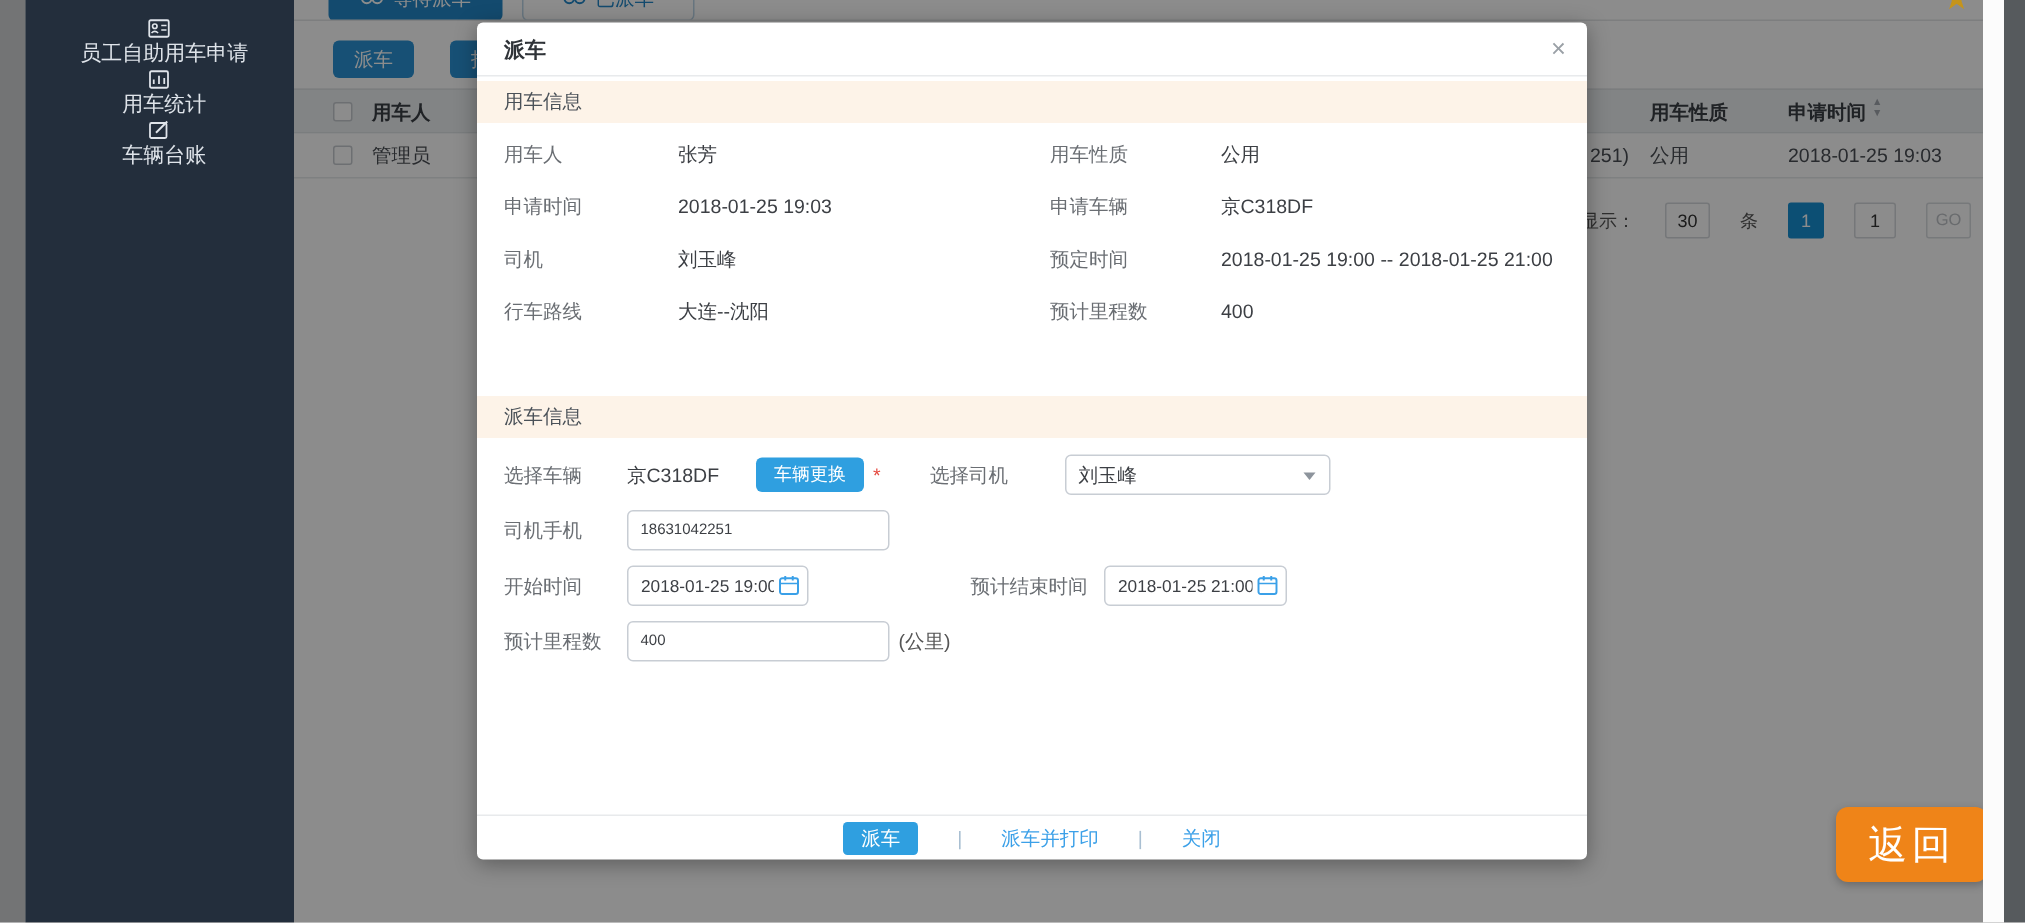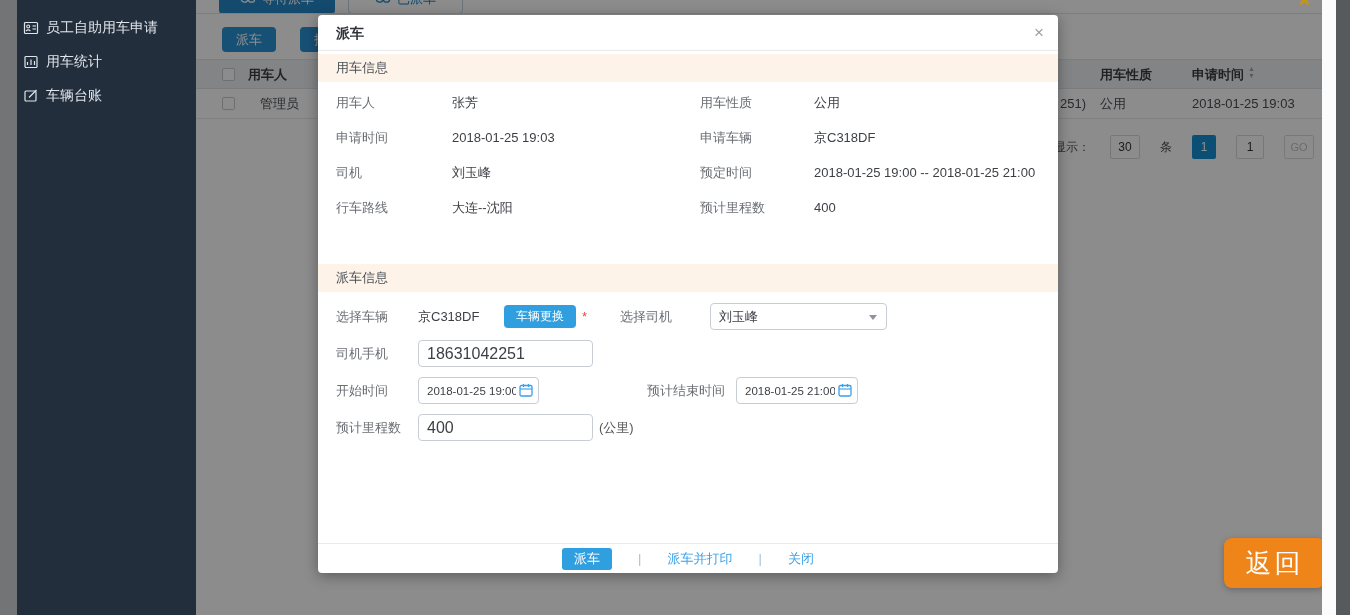--- a/index.html
+++ b/index.html
@@ -6,21 +6,21 @@
   html,body { width:1350px; height:615px; overflow:hidden; }
   body { font-family:"Liberation Sans","DejaVu Sans",sans-serif; font-size:13px; color:#333; background:#fff; position:relative; }
 
   
   .strip-left   { position:absolute; left:0; top:0; width:17px; height:615px; background:#d2d4d5; z-index:1; }
   .strip-white  { position:absolute; left:1322px; top:0; width:14px; height:615px; background:#fcfcfc; z-index:50; }
   .strip-dark   { position:absolute; left:1336px; top:0; width:14px; height:615px; background:#565a5d; z-index:50; }
 
   
   .sidebar { position:absolute; left:17px; top:0; width:179px; height:615px; background:#232e3c; z-index:20; padding-top:11px; }
-  .side-item { height:34px; display:flex; align-items:center; padding-left:6px; color:#dfe4ea; font-size:14px; cursor:pointer; }
+  .side-item { height:34px; display:flex; align-items:center; padding-left:6px; color:#dfe4ea; font-size:14px; cursor:pointer;flex-direction:column; }
   .side-item.active { background:#1790d4; color:#fff; }
   .side-item .sicon { width:16px; height:16px; margin-right:7px; flex:none; }
   .side-item .sicon svg { width:16px; height:16px; display:block; }
 
   
   .content { position:absolute; left:196px; top:0; width:1126px; height:615px; background:#fff; z-index:2; }
   .tab { position:absolute; top:-16px; height:30px; border-radius:4px; display:flex; align-items:center; justify-content:center; gap:6px; font-size:13px; cursor:pointer; }
   .tab svg { width:16px; height:12px; }
   .tab-active { left:23px; width:116px; background:#2488c8; color:#fff; }
   .tab-plain  { left:152px; width:115px; background:#fff; color:#2488c8; border:1px solid #bcd6e8; }
@@ -60,21 +60,21 @@
   .ilab2 { width:114px; color:#6a6e73; flex:none; }
   .form { margin-top:6px; }
   .f-row { display:flex; align-items:center; height:37px; padding-left:18px; }
   .flab { width:82px; color:#6a6e73; flex:none; }
   .fval { width:86px; color:#3c3f44; flex:none; }
   .chg-btn { width:72px; height:23px; background:#2f9fe0; color:#fff; border:none; border-radius:4px; font-size:12px; cursor:pointer; font-family:inherit; }
   .req { color:#e5493f; margin-left:6px; width:8px; }
   .dlab { margin-left:30px; width:90px; color:#6a6e73; flex:none; }
   .sel { width:177px; height:27px; border:1px solid #c8cdd4; border-radius:4px; display:flex; align-items:center; padding:0 8px; cursor:pointer; position:relative; color:#3c3f44; background:#fff; }
   .sel .caret { position:absolute; right:9px; top:11px; width:0; height:0; border-left:4px solid transparent; border-right:4px solid transparent; border-top:5px solid #8d949c; }
-  .inp { height:27px; border:1px solid #c8cdd4; border-radius:4px; padding:0 8px; font-size:16px; color:#3c3f44; font-family:inherit; }
+  .inp { height:27px; border:1px solid #c8cdd4; border-radius:4px; padding:0 8px; font-size:10px; color:#3c3f44; font-family:inherit; }
   .inp-wide { width:175px; }
   .date-wrap { position:relative; flex:none; }
   .inp-date { width:121px; padding-right:22px; font-size:11.5px;text-align:center; }
   .inp-date2 { width:122px; }
   .cal { position:absolute; right:6px; top:6px; width:14px; height:14px; cursor:pointer; }
   .cal svg { display:block; }
   .elab { margin-left:108px; width:89px; color:#6a6e73; flex:none; }
   .unit { margin-left:6px; color:#555; }
   .m-foot { position:absolute; left:0; bottom:0; width:100%; height:30px; border-top:1px solid #e8eaec; display:flex; align-items:center; justify-content:center; gap:26px; }
   .f-primary { background:#2f9fe0; color:#fff; border:none; border-radius:3px; height:22px; padding:0 12px; font-size:13px; cursor:pointer; font-family:inherit; }
@@ -119,21 +119,21 @@
     <span class="cell th-text" style="left:904px;">用车性质</span>
     <span class="cell th-text" style="left:996px;">
       <span>申请时间</span><span class="sorts">
           <span>▲</span>
           <span>▼</span>
         </span>
     </span>
   </div>
   <div class="trow">
     <span class="cbx" style="left:26px;"></span>
-    <span class="cell" style="left:64px; color:#4a4e54;">管理员</span>
+    <span class="cell" style="left:52px; color:#4a4e54;">管理员</span>
     <span class="cell" style="left:864px; color:#4a4e54;">251)</span>
     <span class="cell" style="left:904px; color:#4a4e54;">公用</span>
     <span class="cell" style="left:996px; color:#4a4e54;">2018-01-25 19:03</span>
   </div>
 
   <div class="pager">
     <span>共1条, 每页显示：</span>
     <input class="pg-input" value="30" style="">
     <span>条</span>
     <button class="pg-cur">1</button>

